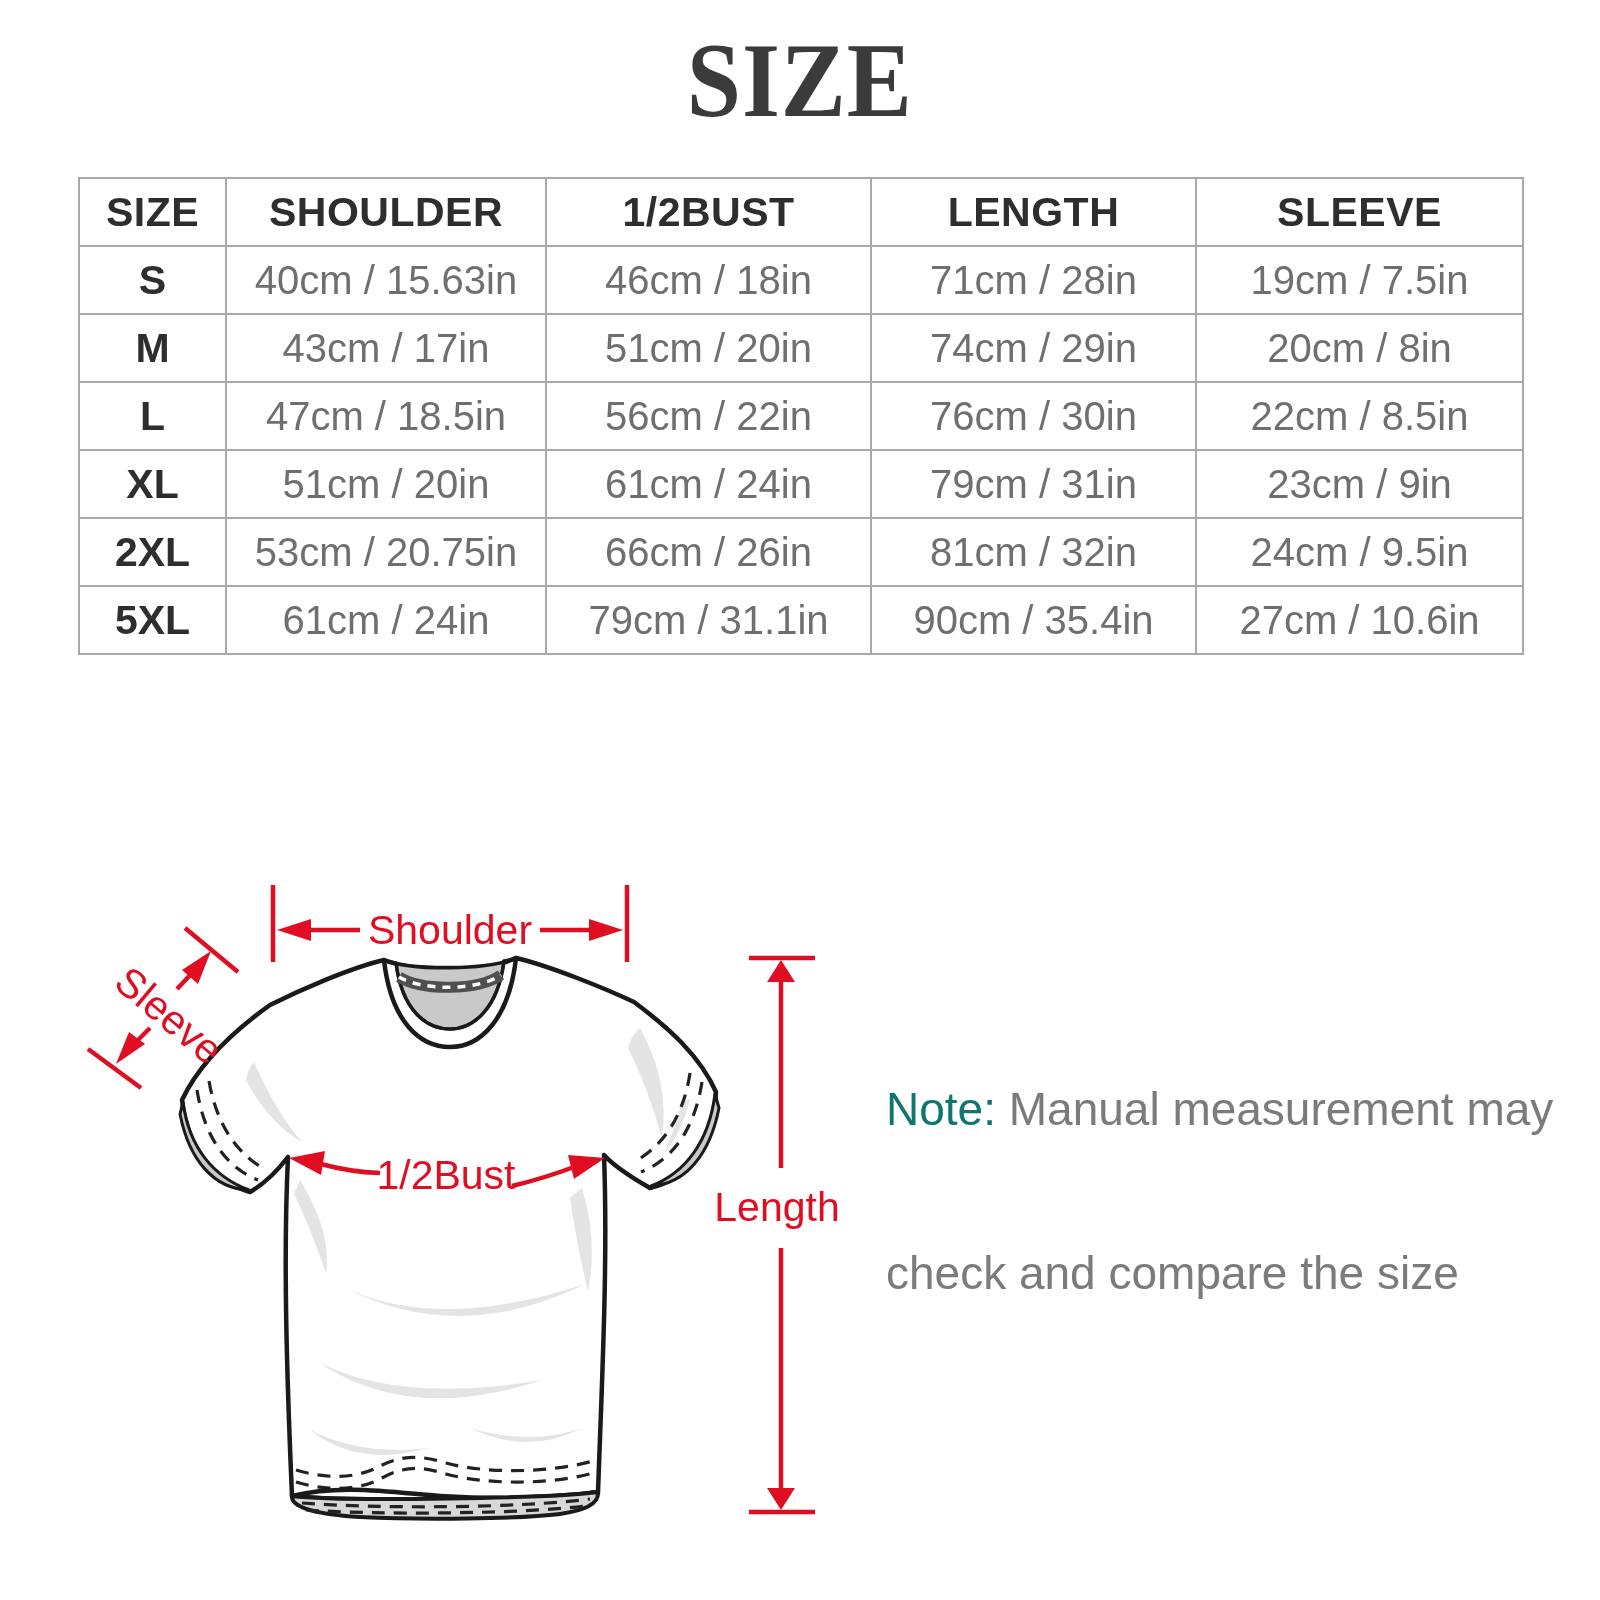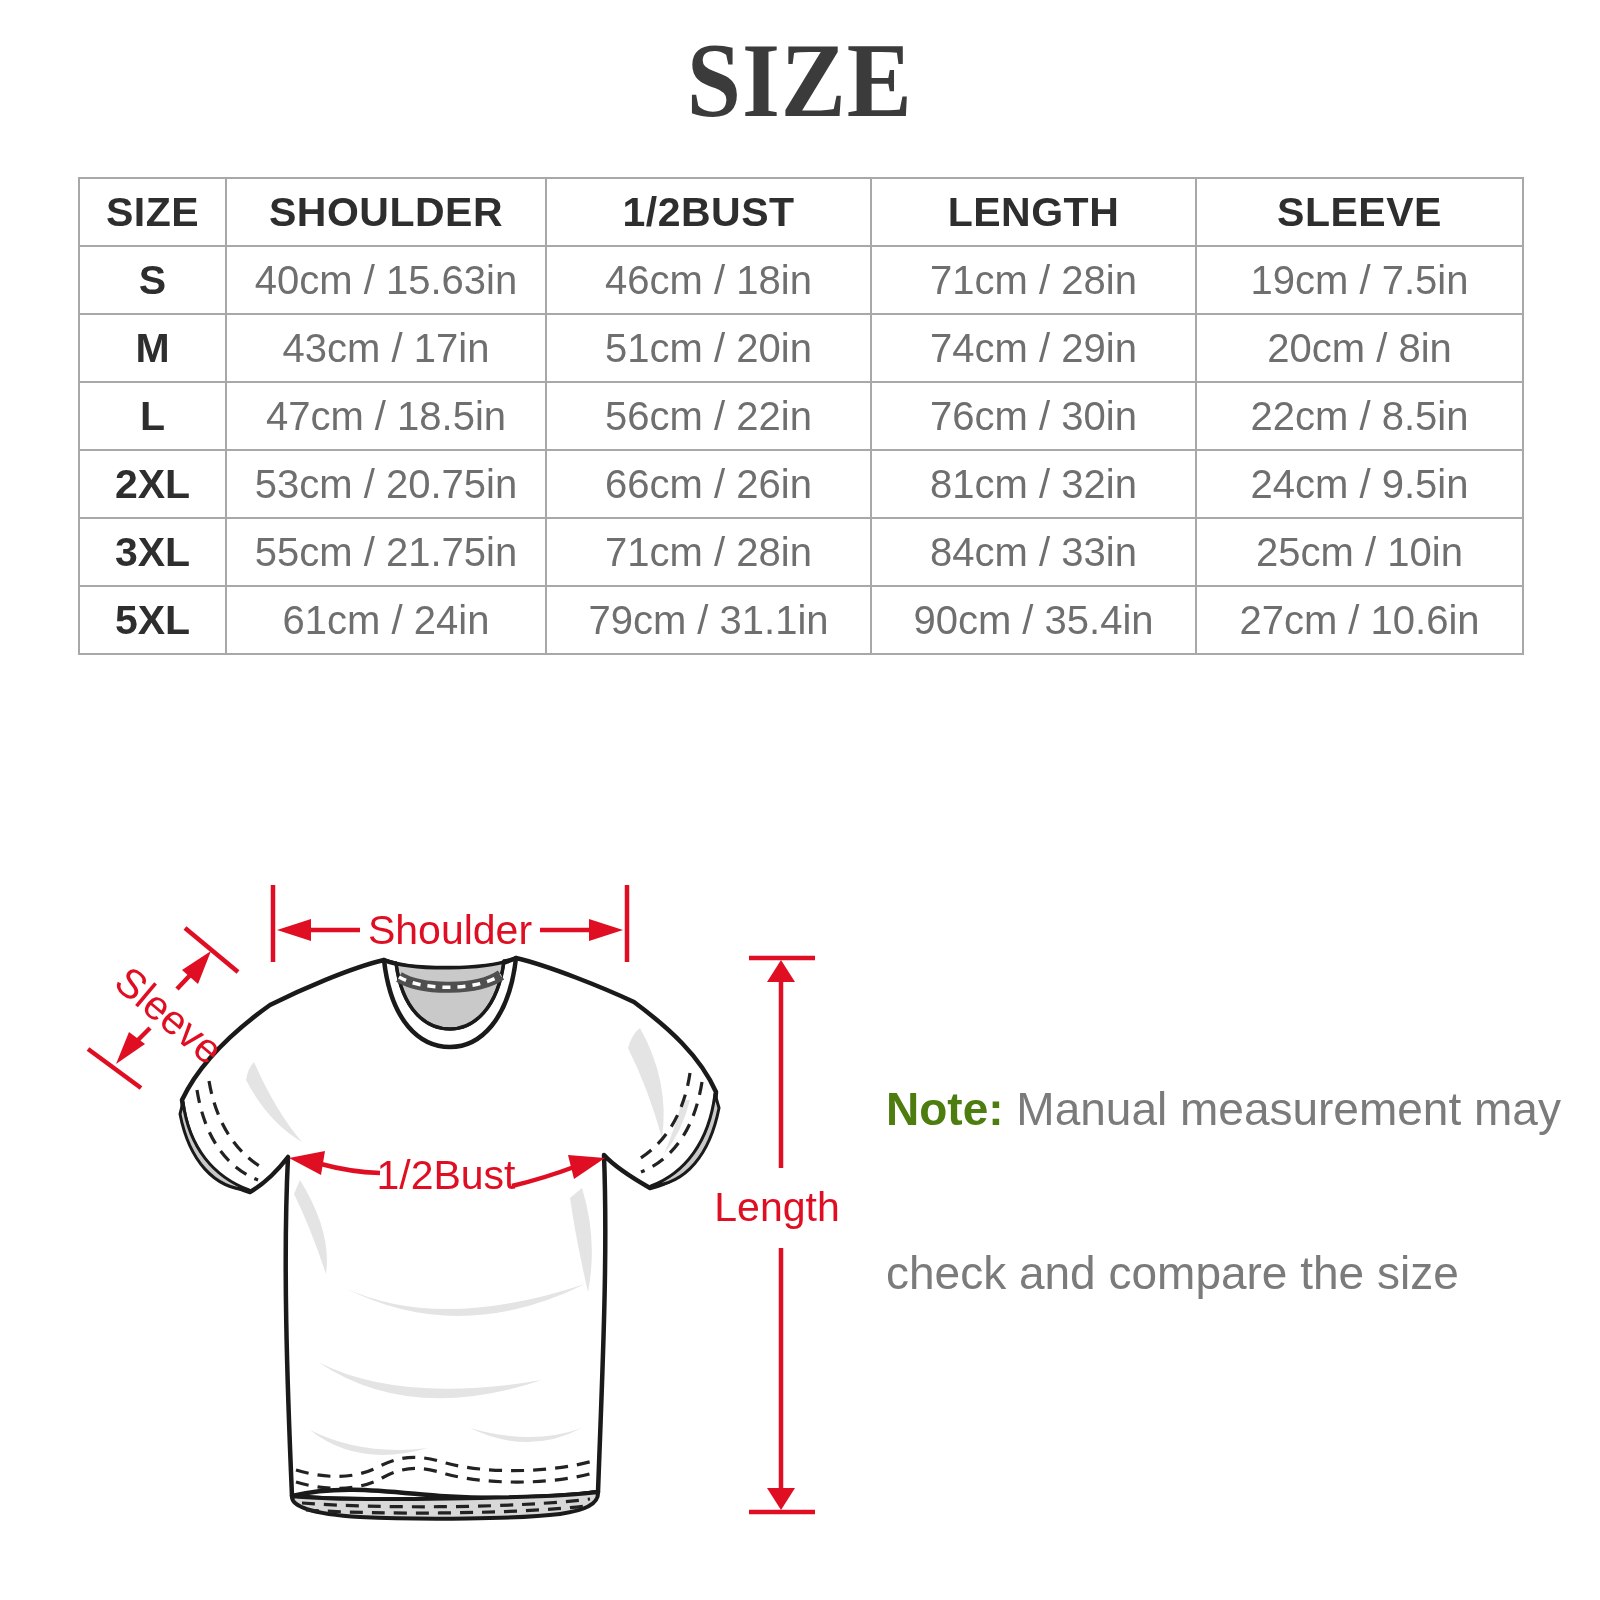--- a/index.html
+++ b/index.html
@@ -27,21 +27,21 @@
   .lip{fill:#d8d8d8;stroke:#1a1a1a;stroke-width:4;stroke-linejoin:round;}
   .stitch{fill:none;stroke:#222222;stroke-width:3.2;stroke-dasharray:13 9;stroke-linecap:butt;}
   .shade{fill:#e4e4e4;stroke:none;}
   .red-line{fill:none;stroke:var(--red);stroke-width:4.5;stroke-linecap:butt;}
   .red-head{fill:var(--red);stroke:none;}
   .red-label{fill:var(--red);font-family:"Liberation Sans","DejaVu Sans",sans-serif;
              font-size:41px;text-anchor:middle;}
   
   #note{position:absolute;left:886px;top:1068px;width:700px;font-size:46px;line-height:82px;
         color:#7b7b7b;}
-  #note .note-label{font-weight:bold;color:#4d7c0f;text-align:center;}
+  #note .note-label{font-weight:normal;color:#0f766e;text-align:center;}
 </style>
 </head>
 <body>
 
 <div id="canvas" style="--red:#e00e22;">
 
   <h1 id="title">
     <span>SIZE</span>
   </h1>
 
@@ -76,32 +76,32 @@
       <td class="val-cell">20cm / 8in</td>
     </tr>
     <tr>
       <td class="size-cell">L</td>
       <td class="val-cell">47cm / 18.5in</td>
       <td class="val-cell">56cm / 22in</td>
       <td class="val-cell">76cm / 30in</td>
       <td class="val-cell">22cm / 8.5in</td>
     </tr>
     <tr>
+      <td class="size-cell">XL</td>
+      <td class="val-cell">51cm / 20in</td>
+      <td class="val-cell">61cm / 24in</td>
+      <td class="val-cell">79cm / 31in</td>
+      <td class="val-cell">23cm / 9in</td>
+    </tr>
+    <tr>
       <td class="size-cell">2XL</td>
       <td class="val-cell">53cm / 20.75in</td>
       <td class="val-cell">66cm / 26in</td>
       <td class="val-cell">81cm / 32in</td>
       <td class="val-cell">24cm / 9.5in</td>
-    </tr>
-    <tr>
-      <td class="size-cell">3XL</td>
-      <td class="val-cell">55cm / 21.75in</td>
-      <td class="val-cell">71cm / 28in</td>
-      <td class="val-cell">84cm / 33in</td>
-      <td class="val-cell">25cm / 10in</td>
     </tr>
     <tr>
       <td class="size-cell">5XL</td>
       <td class="val-cell">61cm / 24in</td>
       <td class="val-cell">79cm / 31.1in</td>
       <td class="val-cell">90cm / 35.4in</td>
       <td class="val-cell">27cm / 10.6in</td>
     </tr>
   </tbody>
     </table>

